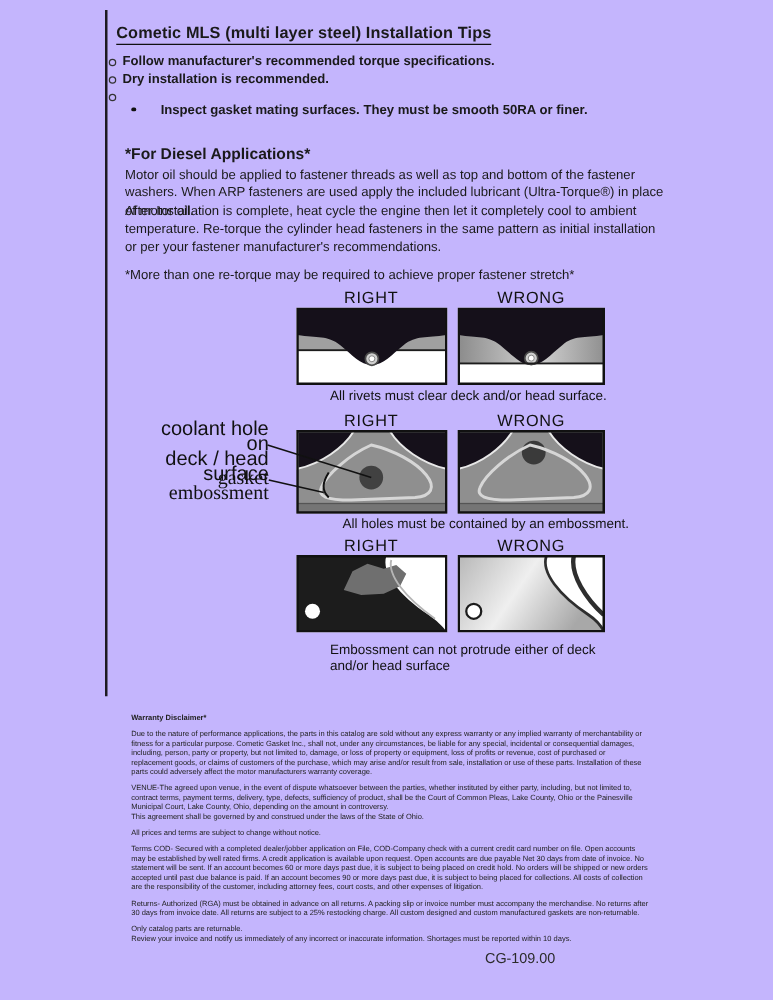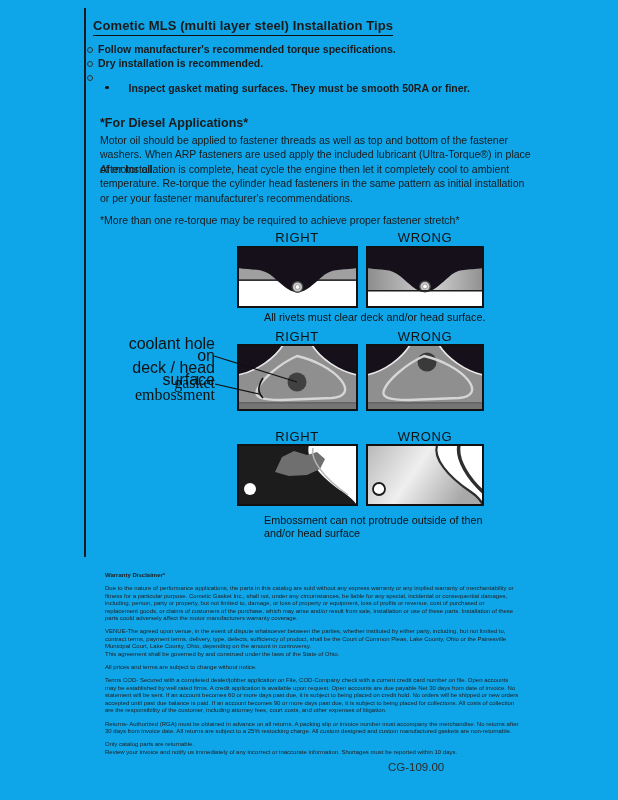--- a/index.html
+++ b/index.html
@@ -1,17 +1,17 @@
 <!DOCTYPE html>
 <html><head>
 <meta charset="utf-8">
 <style>
   html,body{margin:0;padding:0;background:#ffffff;}
   .page{
-    position:relative;width:618px;height:800px;background:#0ea5e9;overflow:hidden;
+    position:relative;width:618px;height:800px;background:#c4b5fd;overflow:hidden;
     font-family:"Liberation Sans", sans-serif;color:#1a1a1a;
   }
   .scan-line{position:absolute;left:84px;top:8px;width:2px;height:549px;background:#1e1a22;}
   .title{
     position:absolute;left:93px;top:18px;margin:0;font-size:13px;font-weight:bold;
     border-bottom:1.5px solid #111;padding-bottom:2px;letter-spacing:.1px;
   }
   .tips{position:absolute;left:87px;top:42px;width:470px;font-size:10.5px;line-height:14px;}
   .b-row{display:flex;align-items:flex-start;font-weight:bold;}
   .b-row.sub{margin-left:18px;gap:15px;}
@@ -128,20 +128,21 @@
     <circle cx="61" cy="18" r="9.5" fill="#3a3a3a"></circle>
     <path d="M58,12 C40,20 22,36 18,46 C15,53 22,56 42,56 L93,54 C106,53 110,46 102,36 C94,26 76,16 58,12 Z" fill="none" stroke="#d6d6d6" stroke-width="2.4"></path>
     <rect x="1" y="1" width="116" height="65" fill="none" stroke="#111111" stroke-width="2"></rect>
   </svg>
 
   <svg class="leader" width="420" height="100" viewBox="0 0 420 100" aria-hidden="true">
     <line x1="94" y1="26" x2="177" y2="52" stroke="#111111" stroke-width="1.2"></line>
     <line x1="95" y1="54" x2="139" y2="64" stroke="#111111" stroke-width="1.2"></line>
   </svg>
 
+  <div class="caption" style="left:247px;top:413px;">All holes must be contained by an embossment.</div>
 
   <div class="dg-label" style="left:257px;top:429px;">RIGHT</div>
   <div class="dg-label" style="left:385px;top:429px;">WRONG</div>
 
   <svg class="panel" style="left:237px;top:444px;" width="121" height="62" viewBox="0 0 121 62" aria-hidden="true">
     <rect x="0" y="0" width="121" height="62" fill="#ffffff"></rect>
     <path d="M1,1 H72 C68,14 82,32 106,48 C112,52 117,57 120,61 L1,61 Z" fill="#1c1c1c"></path>
     <path d="M38,28 L45,13 L57,7 L70,11 L80,8 L88,15 L83,25 L70,31 L52,32 Z" fill="#6f6f6f"></path>
     <path d="M76,4 C73,16 87,34 111,51" fill="none" stroke="#b5b5b5" stroke-width="1.5"></path>
     <circle cx="13" cy="45" r="6" fill="#ffffff"></circle>
@@ -158,21 +159,21 @@
     </defs>
     <rect x="0" y="0" width="118" height="62" fill="#ffffff"></rect>
     <path d="M1,1 H70 C66,14 80,32 104,48 C110,52 115,57 117,61 L1,61 Z" fill="url(#g3)"></path>
     <path d="M71,1 C67,14 81,32 105,48 C111,52 115,57 117,61" fill="none" stroke="#2e2e2e" stroke-width="2.2"></path>
     <path d="M93,1 C90,16 103,35 117,48" fill="none" stroke="#2e2e2e" stroke-width="3.5"></path>
     <circle cx="13" cy="45" r="6" fill="#ffffff" stroke="#1c1c1c" stroke-width="1.8"></circle>
     <rect x="1" y="1" width="116" height="60" fill="none" stroke="#111111" stroke-width="2"></rect>
   </svg>
 
   <div class="caption" style="left:237px;top:514px;">
-    <div>Embossment can not protrude outside of then</div>
+    <div>Embossment can not protrude either of deck</div>
     <div>and/or head surface</div>
   </div>
 
   <div class="warranty">
     <div class="w-head">Warranty Disclaimer*</div>
     <p>Due to the nature of performance applications, the parts in this catalog are sold without any express warranty or any implied warranty of merchantability or fitness for a particular purpose.  Cometic Gasket Inc., shall not, under any circumstances, be liable for any special, incidental or consequential damages, including, person, party or property, but not limited to, damage, or loss of property or equipment, loss of profits or revenue, cost of purchased or replacement goods, or claims of customers of the purchase, which may arise and/or result from sale, installation or use of these parts.  Installation of these parts could adversely affect the motor manufacturers warranty coverage.</p>
     <p>VENUE-The agreed upon venue, in the event of dispute whatsoever between the parties, whether instituted by either party, including, but not limited to, contract terms, payment terms, delivery, type, defects, sufficiency of product, shall be the Court of Common Pleas, Lake County, Ohio or the Painesville Municipal Court, Lake County, Ohio, depending on the amount in controversy.
 This agreement shall be governed by and construed under the laws of the State of Ohio.</p>
     <p>All prices and terms are subject to change without notice.</p>
     <p>Terms COD- Secured with a completed dealer/jobber application on File, COD-Company check with a current credit card number on file.  Open accounts may be established by well rated firms.  A credit application is available upon request.  Open accounts are due payable Net 30 days from date of invoice.  No statement will be sent.  If an account becomes 60 or more days past due, it is subject to being placed on credit hold.  No orders will be shipped or new orders accepted until past due balance is paid.  If an account becomes 90 or more days past due, it is subject to being placed for collections.  All costs of collection are the responsibility of the customer, including attorney fees, court costs, and other expenses of litigation.</p>

